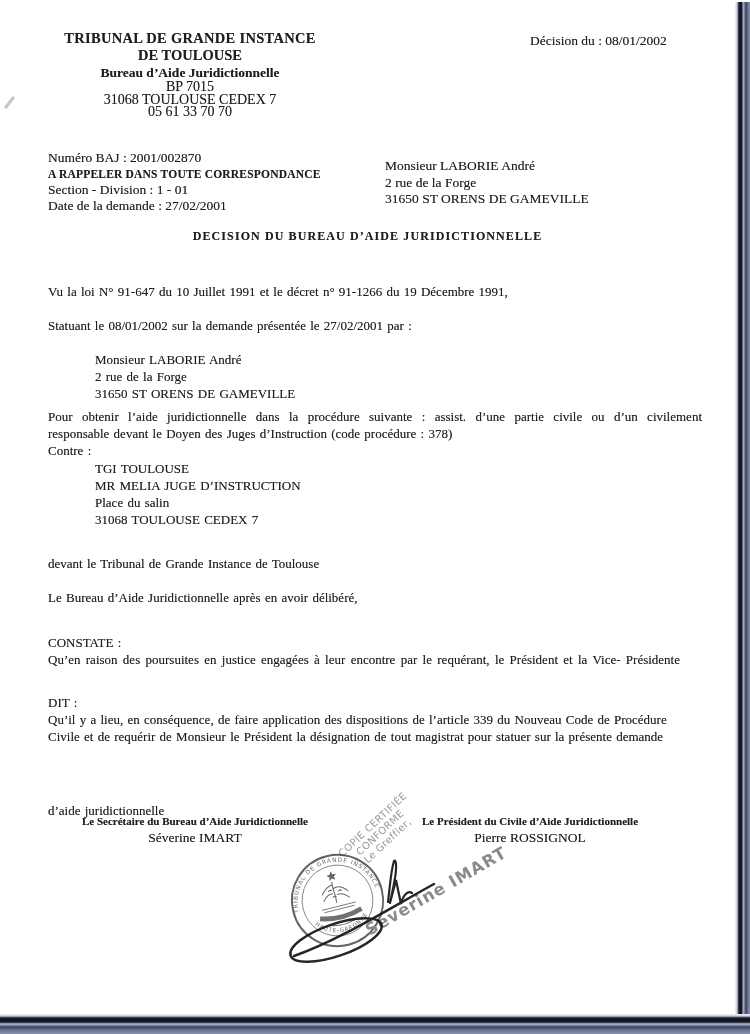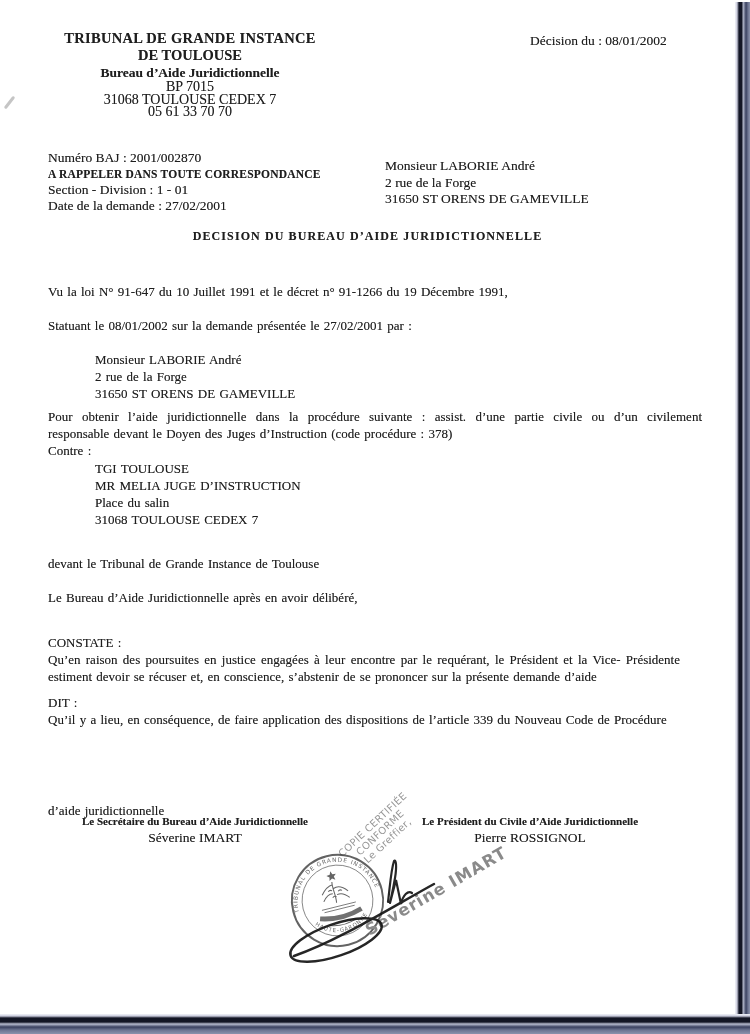--- a/index.html
+++ b/index.html
@@ -94,24 +94,24 @@
     <div class="ink">MR MELIA JUGE D’INSTRUCTION</div>
     <div class="ink">Place du salin</div>
     <div class="ink">31068 TOULOUSE CEDEX 7</div>
   </div>
 
   <div class="abs t ink" style="left:48px;top:590px;">Le Bureau d’Aide Juridictionnelle après en avoir délibéré,</div>
   <div class="abs t ink" style="left:48px;top:556px;">devant le Tribunal de Grande Instance de Toulouse</div>
 
   <div class="abs t ink" style="left:48px;top:635px;">CONSTATE :</div>
   <div class="abs t just ink" style="left:48px;top:652px;width:632px;">Qu’en raison des poursuites en justice engagées à leur encontre par le requérant, le Président et la Vice- Présidente</div>
-  <div class="abs t ink" style="left:48px;top:669px;">estiment devoir se récuser et, en conscience, s’abstenir de se prononcer sur la présente demande d’aide</div>
 
   <div class="abs t ink" style="left:48px;top:695px;">DIT :</div>
   <div class="abs t ink" style="left:48px;top:712px;">Qu’il y a lieu, en conséquence, de faire application des dispositions de l’article 339 du Nouveau Code de Procédure</div>
+  <div class="abs t ink" style="left:48px;top:729px;">Civile et de requérir de Monsieur le Président la désignation de tout magistrat pour statuer sur la présente demande</div>
   <div class="abs t ink" style="left:48px;top:762px;margin-top:41px;">d’aide juridictionnelle</div>
 
   <div class="copystamp">
     <div>COPIE CERTIFIÉE</div>
     <div>CONFORME</div>
     <div>Le Greffier,</div>
   </div>
 
   <div class="sigblk" style="left:40px;top:813px;width:310px;">
     <div class="st ink">Le Secrétaire du Bureau d’Aide Juridictionnelle</div>

